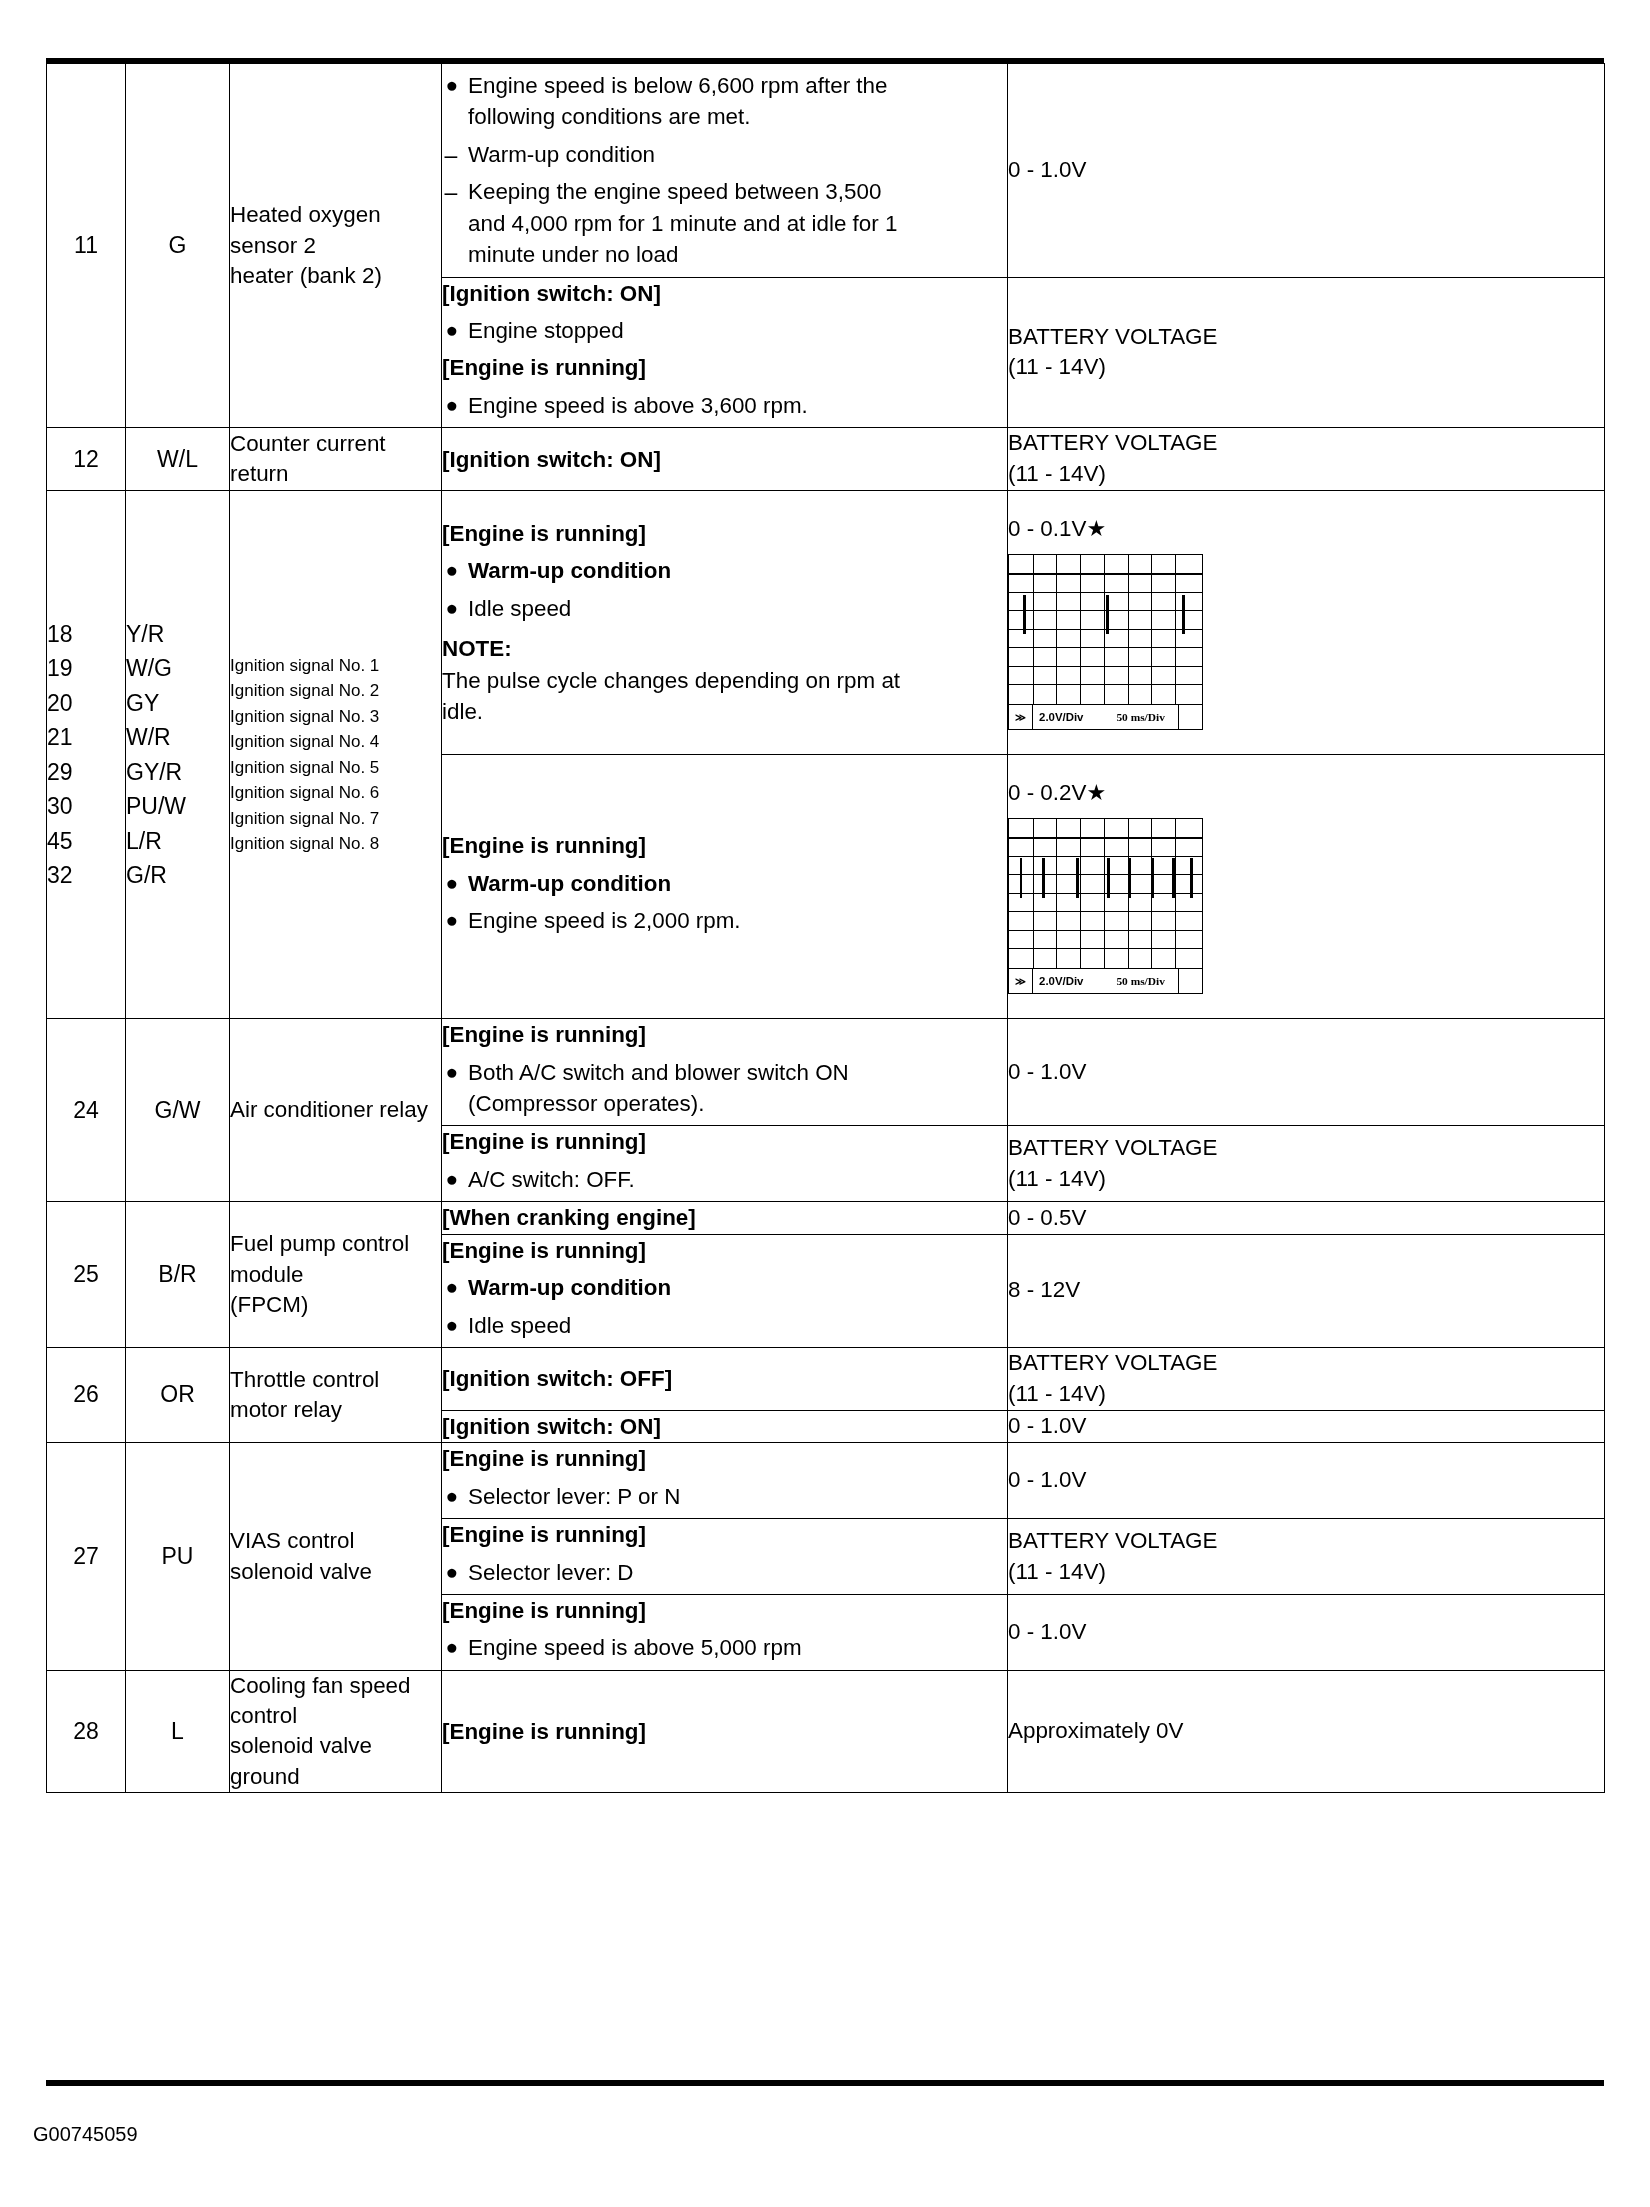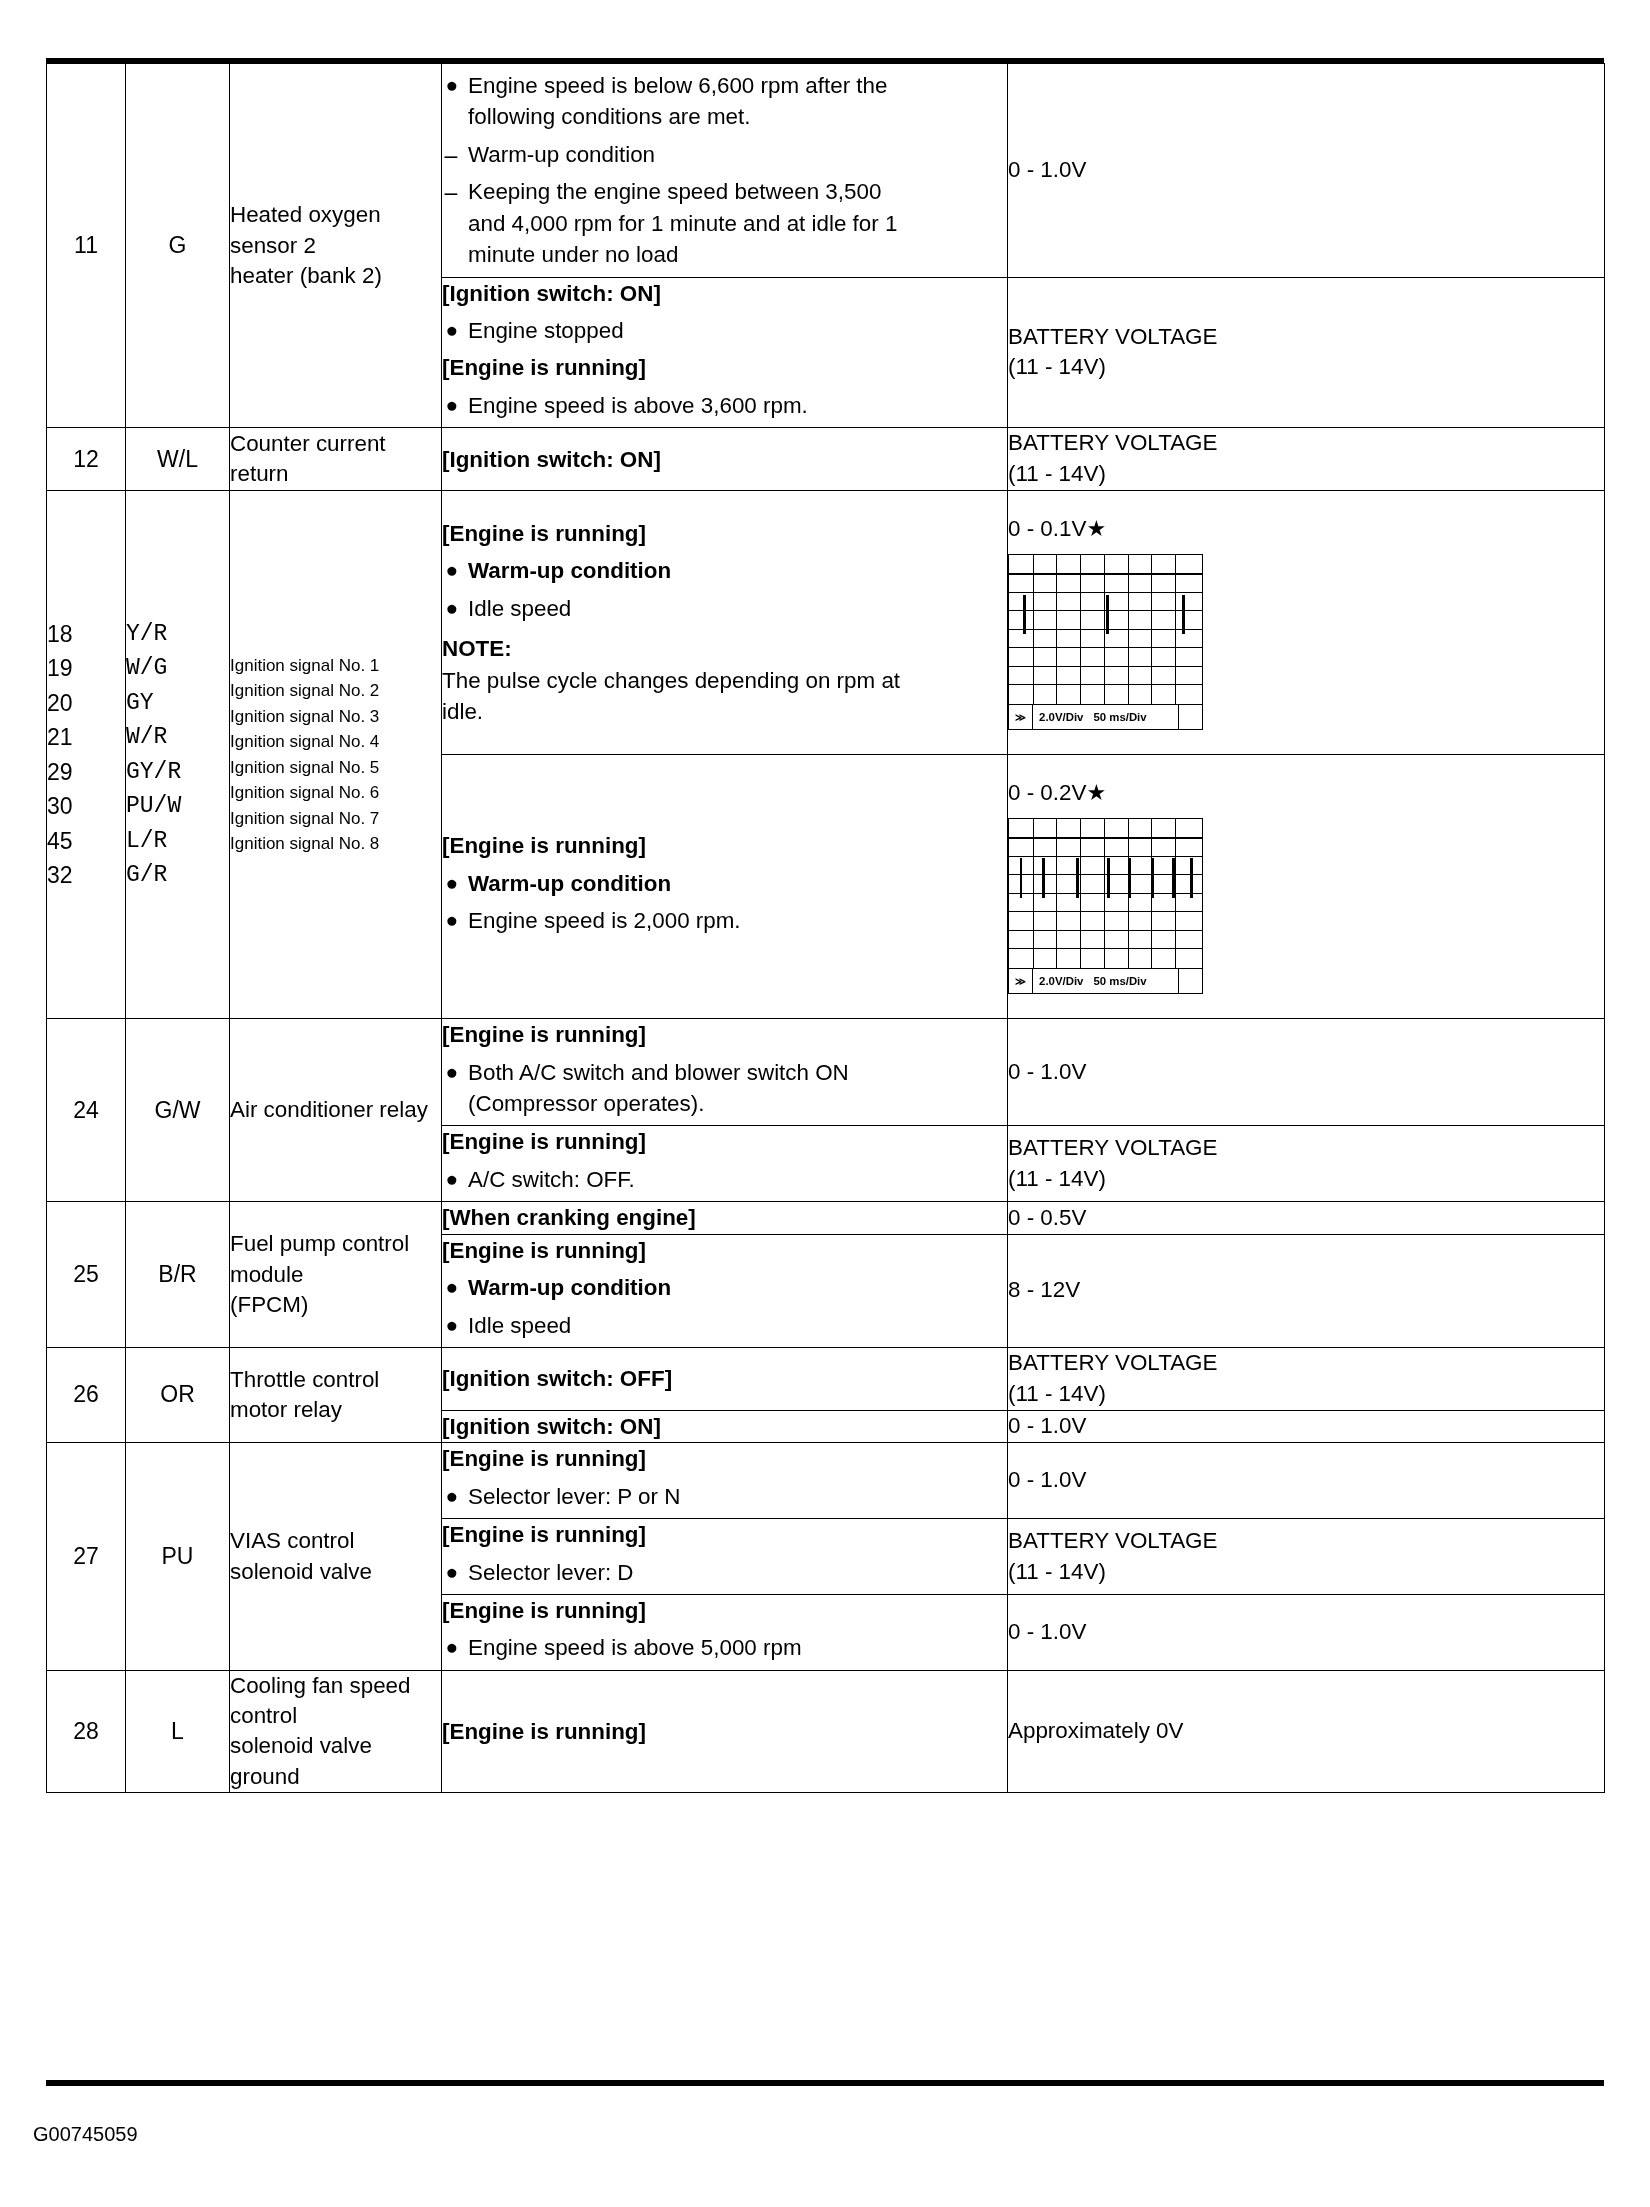--- a/index.html
+++ b/index.html
@@ -67,21 +67,21 @@
     text-align: center;
     font-size: 23px;
     line-height: 1.45;
   }
   .pin-stack, .color-stack {
     text-align: left;
     padding-left: 14px;
     font-size: 23px;
     line-height: 1.50;
   }
-  .color-stack { padding-left: 17.6px; font-family: Liberation Mono, monospace; }
+  .color-stack { padding-left: 17.6px; }
   .item {
     padding: 12.3px 12.3px 12.3px 17.6px;
     font-size: 22.4px;
     line-height: 1.35;
   }
   .item-stack {
     padding: 12.3px 8.8px 12.3px 17.6px;
     font-size: 17px;
     line-height: 1.50;
   }
@@ -166,21 +166,21 @@
     justify-content: center;
     font-size: 10.5px;
   }
   .scope .footer .fbox-r {
     width: 23px;
     height: 100%;
     border-left: 1.8px solid #000;
     margin-left: auto;
   }
   .scope .footer .vdiv { padding-left: 6.1px; }
-  .scope .footer .tdiv { padding-left: 10px; }
+  .scope .footer .tdiv { padding-left: 33px; font-family: Liberation Serif, serif; }
   .scope .pulse {
     position: absolute;
     background: #000;
     width: 2.6px;
   }
 
   
   .doc-code {
     position: absolute;
     left: 33px;

